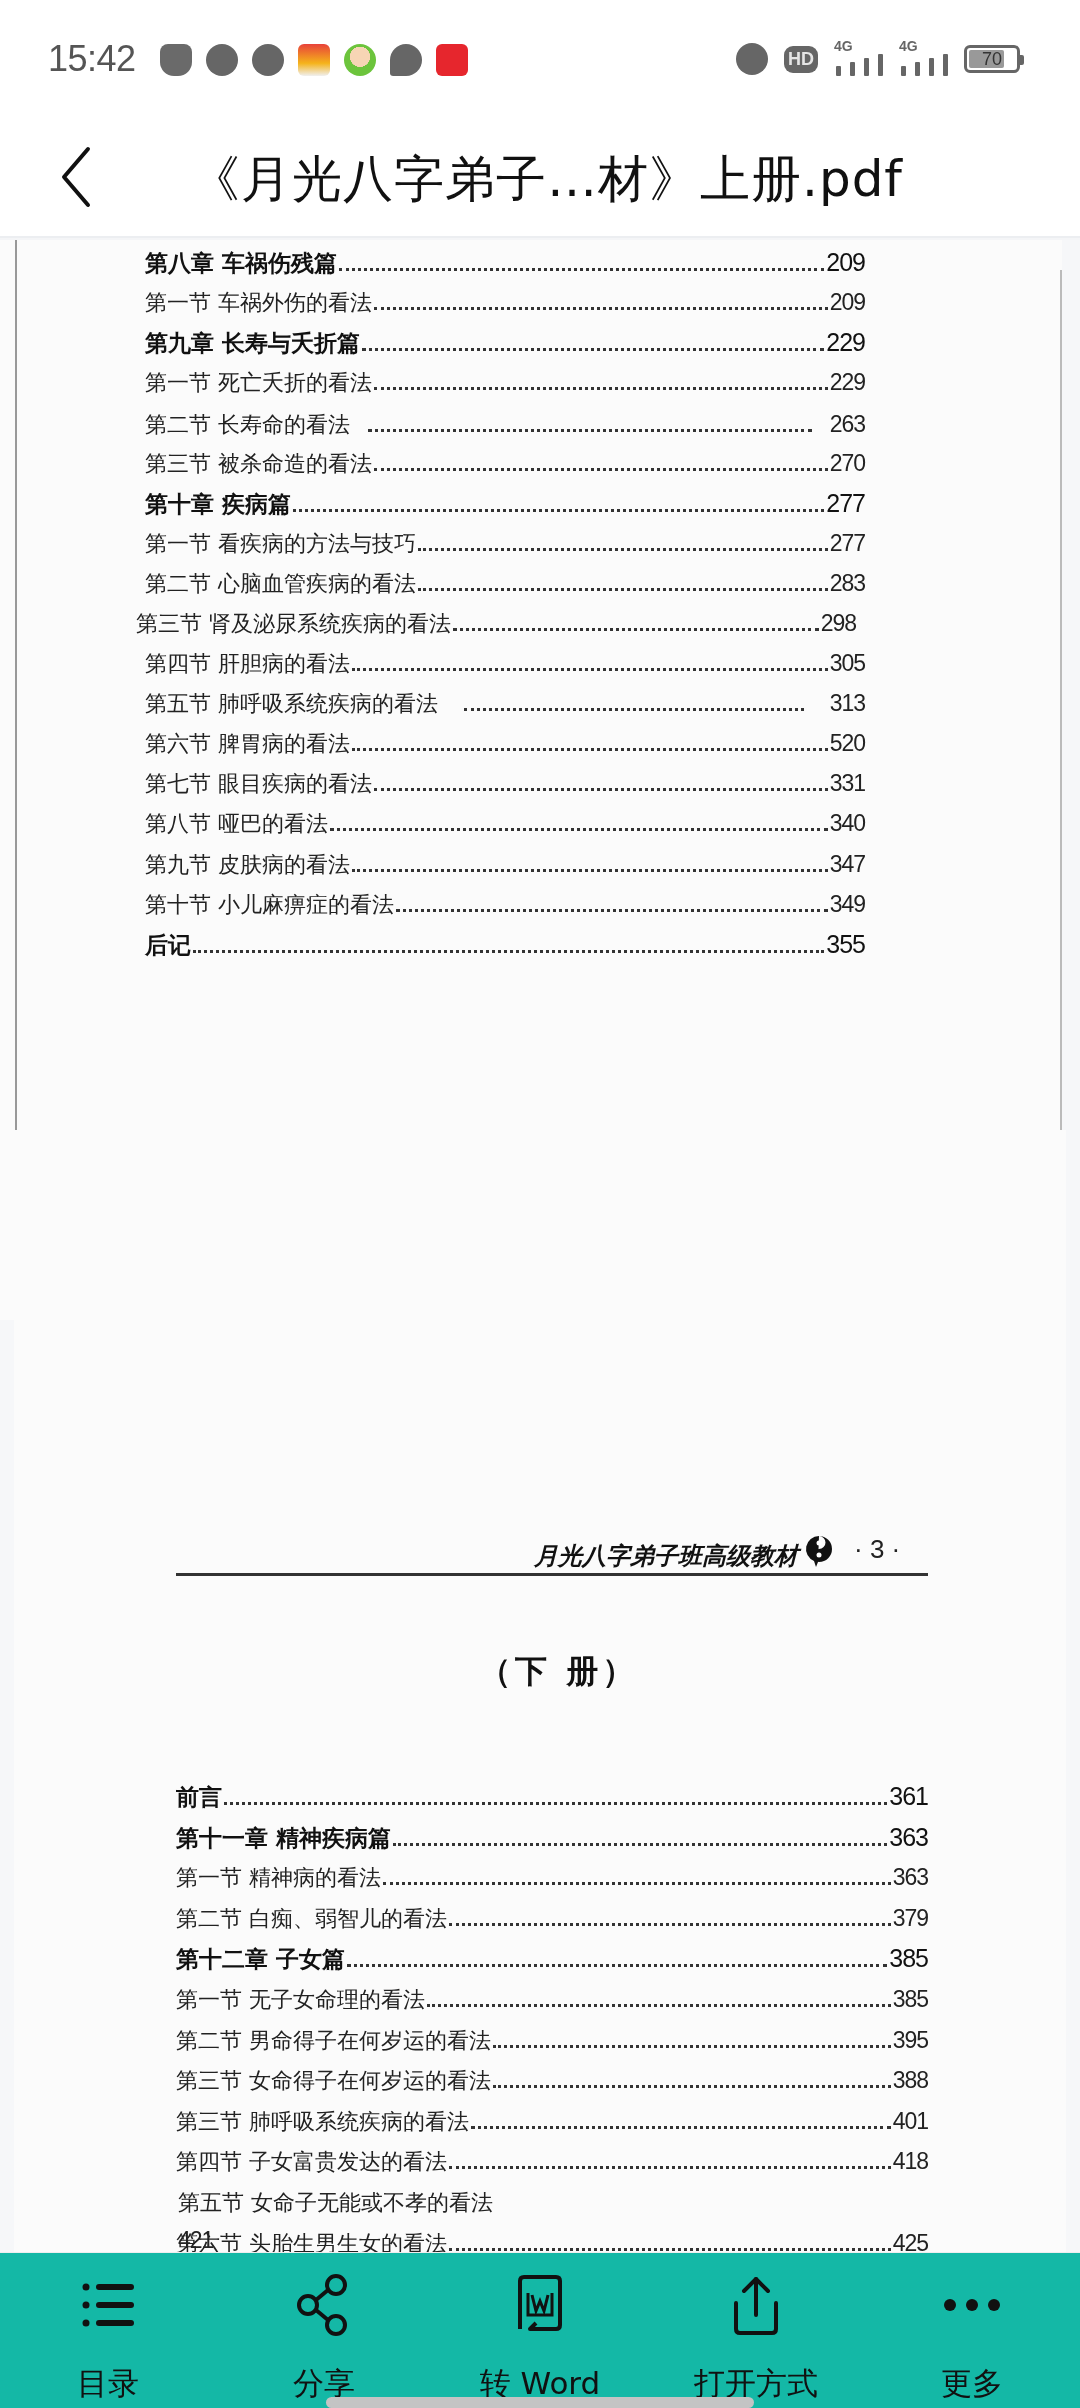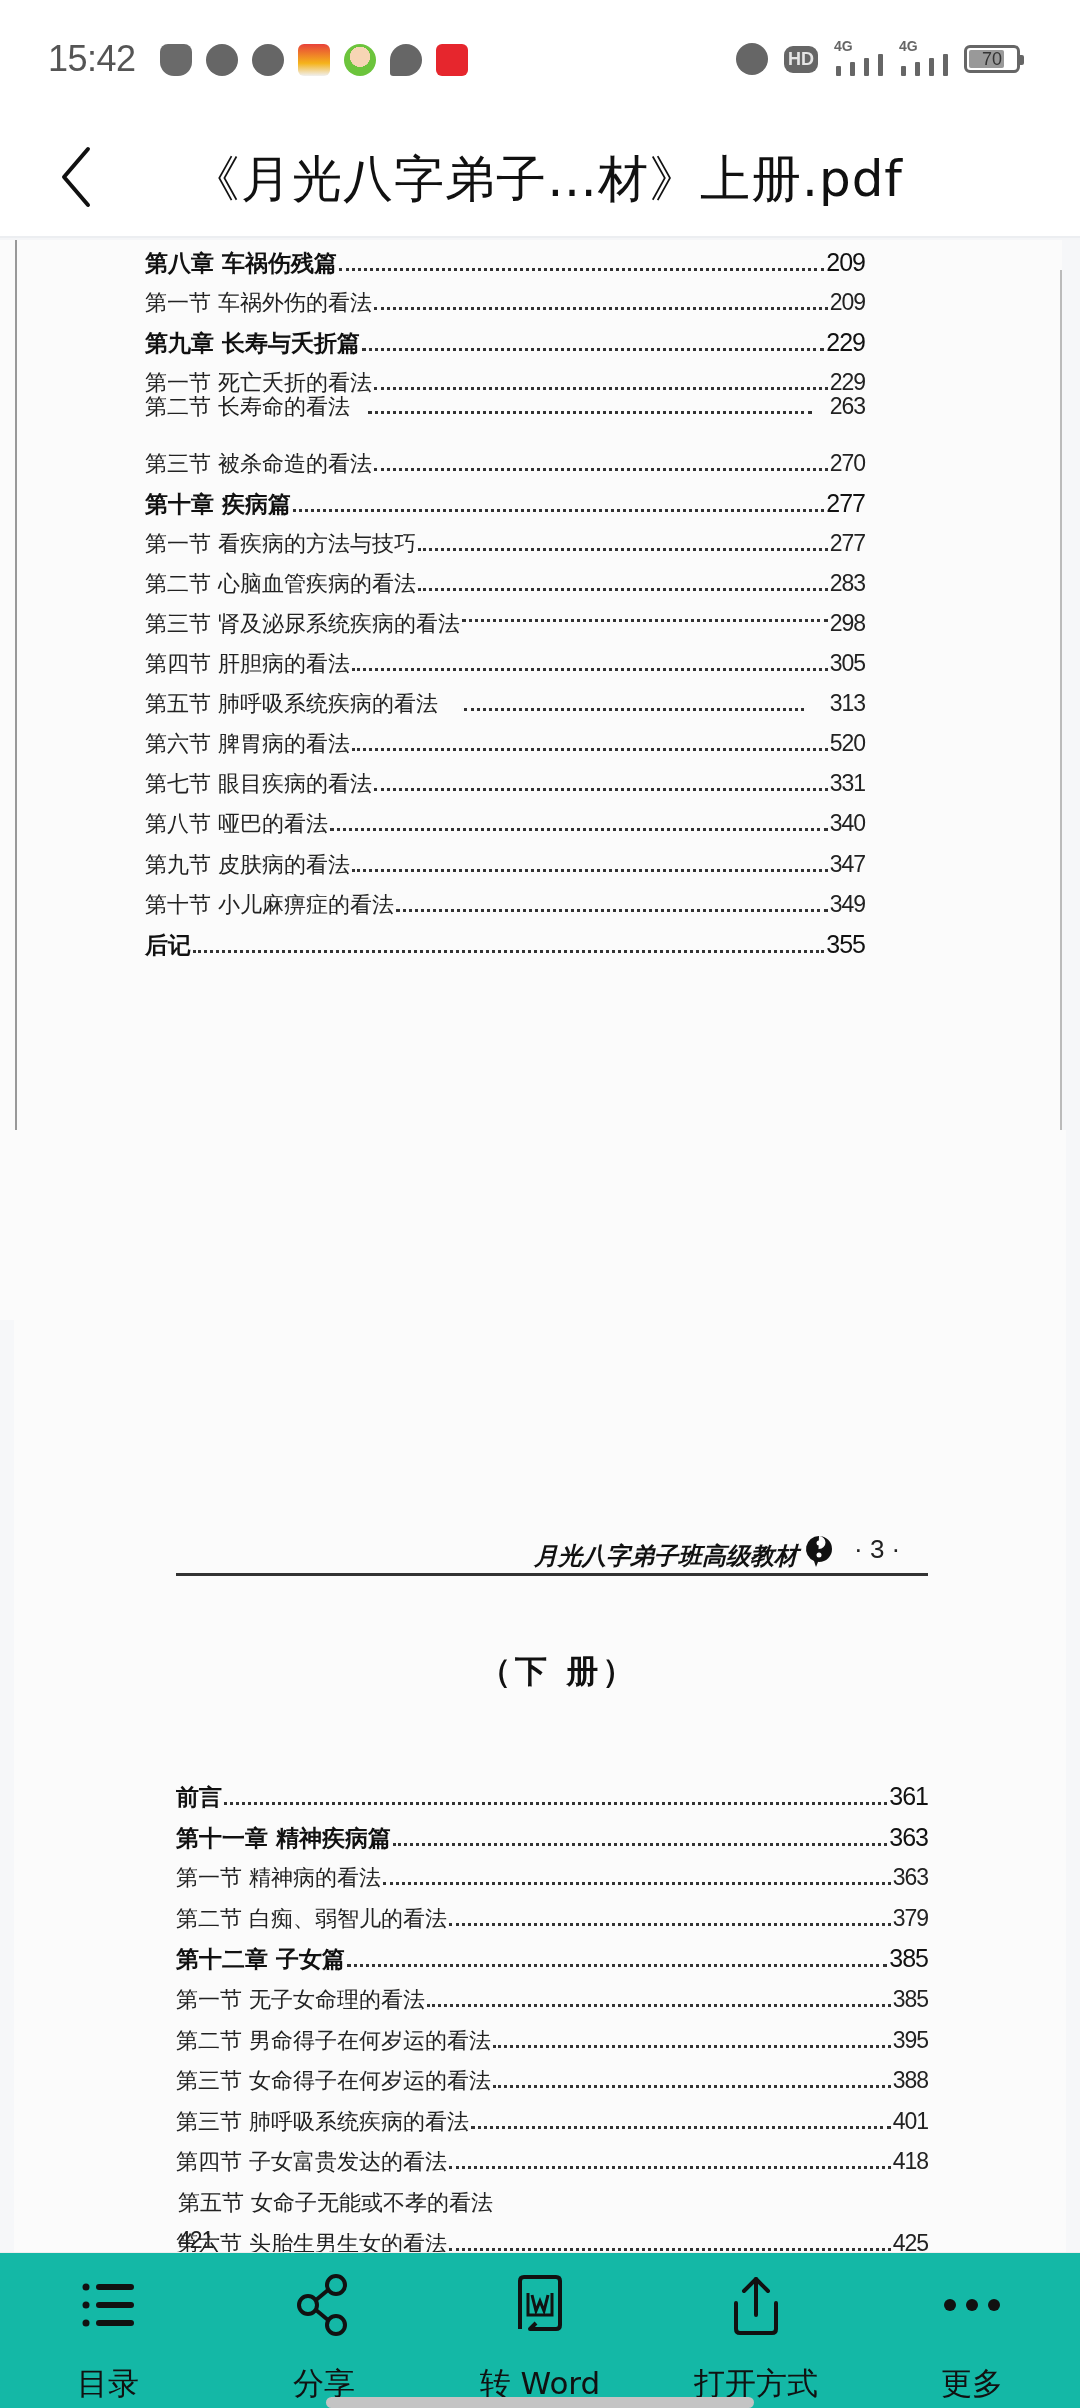--- a/index.html
+++ b/index.html
@@ -127,21 +127,21 @@
         <div class="toc-row chapter" style="left: 145px; width: 720px; top: 108.2px;">
           <span class="ttl">第九章  长寿与夭折篇</span>
           <span class="dots"></span>
           <span class="pg">229</span>
         </div>
         <div class="toc-row section" style="left: 145px; width: 720px; top: 148.3px;">
           <span class="ttl">第一节  死亡夭折的看法</span>
           <span class="dots"></span>
           <span class="pg">229</span>
         </div>
-        <div class="toc-row section" style="left: 145px; width: 720px; top: 172px; gap: 16px;">
+        <div class="toc-row section" style="left: 145px; width: 720px; top: 190px; gap: 16px;">
           <span class="ttl">第二节  长寿命的看法</span>
           <span class="dots"></span>
           <span class="pg">263</span>
         </div>
         <div class="toc-row section" style="left: 145px; width: 720px; top: 228.5px;">
           <span class="ttl">第三节  被杀命造的看法</span>
           <span class="dots"></span>
           <span class="pg">270</span>
         </div>
         <div class="toc-row chapter" style="left: 145px; width: 720px; top: 268.6px;">
@@ -152,21 +152,21 @@
         <div class="toc-row section" style="left: 145px; width: 720px; top: 308.7px;">
           <span class="ttl">第一节  看疾病的方法与技巧</span>
           <span class="dots"></span>
           <span class="pg">277</span>
         </div>
         <div class="toc-row section" style="left: 145px; width: 720px; top: 348.8px;">
           <span class="ttl">第二节  心脑血管疾病的看法</span>
           <span class="dots"></span>
           <span class="pg">283</span>
         </div>
-        <div class="toc-row section" style="left: 145px; width: 720px; top: 388.9px; align-items: center;">
+        <div class="toc-row section" style="left: 136px; width: 720px; top: 388.9px;">
           <span class="ttl">第三节  肾及泌尿系统疾病的看法</span>
           <span class="dots"></span>
           <span class="pg">298</span>
         </div>
         <div class="toc-row section" style="left: 145px; width: 720px; top: 429px;">
           <span class="ttl">第四节  肝胆病的看法</span>
           <span class="dots"></span>
           <span class="pg">305</span>
         </div>
         <div class="toc-row section" style="left: 145px; width: 720px; top: 469.1px; gap: 24px;">

